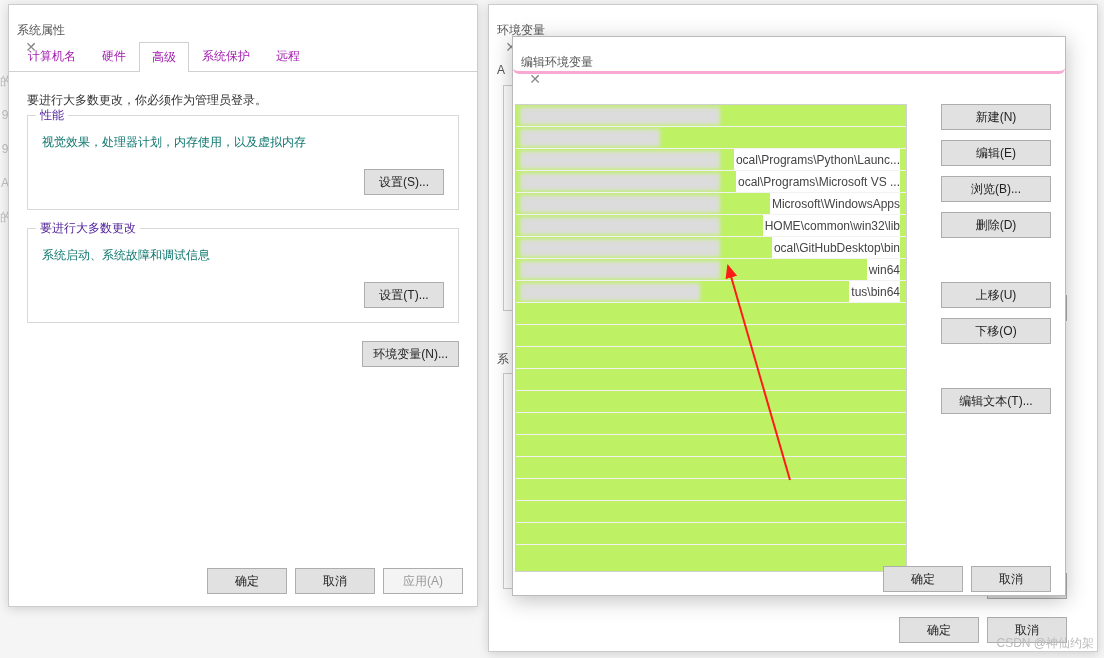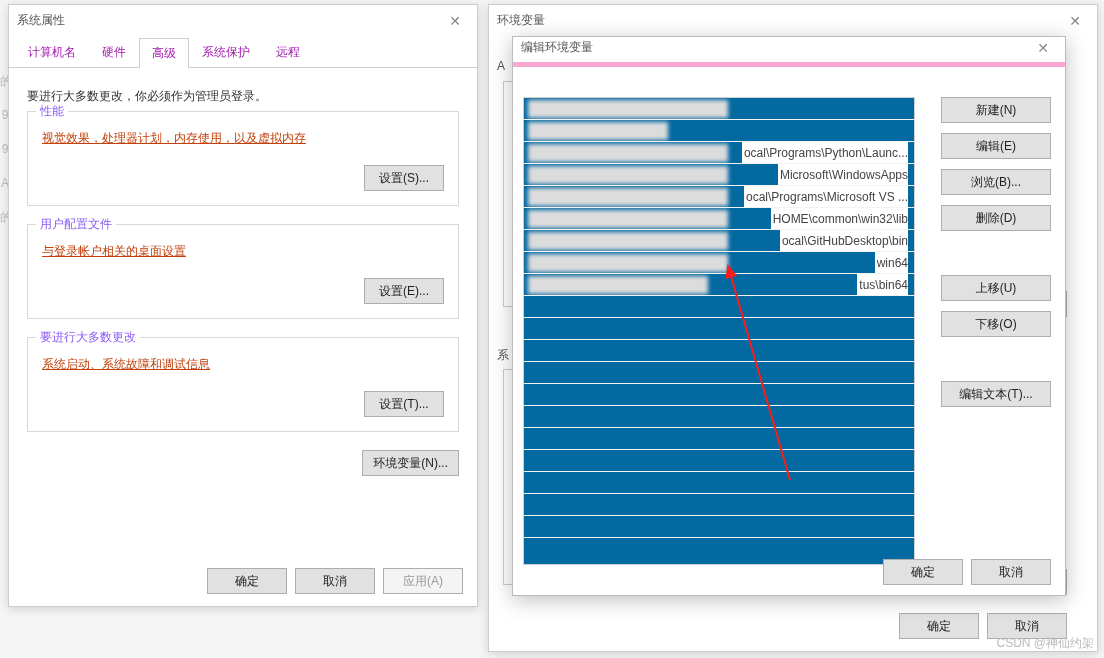--- a/index.html
+++ b/index.html
@@ -1,32 +1,32 @@
 <!DOCTYPE html>
 <html><head>
 <meta charset="utf-8">
 <style>
 * { box-sizing: border-box; margin: 0; padding: 0; font-family: "Microsoft YaHei", "Segoe UI", sans-serif; font-size: 12px; }
 body { background: #f5f5f5; width: 1104px; height: 658px; position: relative; overflow: hidden; }
 
 .window { position: absolute; background: #fff; border: 1px solid #ccc; box-shadow: 0 2px 10px rgba(0,0,0,0.15); }
-.titlebar { height: 30px; display: flex; align-items: flex-end; padding: 6px 8px; color: #555; }
+.titlebar { height: 30px; display: flex; align-items: flex-start; padding: 17px 8px; color: #555; flex-direction: column; }
 .titlebar .title { flex: 1; }
 .titlebar .close { width: 28px; text-align: center; color: #888; cursor: pointer; font-size: 14px; }
 
 
 #win-sysprop { left: 8px; top: 4px; width: 470px; height: 603px; }
 .tabs { display: flex; padding: 2px 6px 0 6px; border-bottom: 1px solid #d0d0d0; }
 .tab { padding: 6px 12px; border: 1px solid transparent; border-bottom: none; color: #a21caf; cursor: pointer; }
 .tab.active { border-color: #d0d0d0; background: #fff; position: relative; top: 1px; }
 .tabbody { padding: 14px 18px; }
 .intro { margin: 6px 0 6px 0; color: #333; }
 .group { border: 1px solid #d8d8d8; padding: 12px 14px 14px 14px; margin-bottom: 18px; position: relative; }
-.group .legend { position: absolute; top: -9px; left: 8px; background: #fff; padding: 0 4px; color: #8b5cf6; }
-.group .desc { margin: 6px 0 18px 0; color: #c2410c; text-decoration: underline; }
+.group .legend { position: absolute; top: -9px; left: 8px; background: #fff; padding: 0 4px; color: #4c1d95; }
+.group .desc { margin: 6px 0 18px 0; color: #0f766e; }
 .btn { display: inline-block; min-width: 80px; height: 26px; line-height: 24px; text-align: center; border: 1px solid #adadad; background: #e1e1e1; color: #222; cursor: pointer; padding: 0 10px; }
 .btn.wide { min-width: 96px; }
 .btn.disabled { color: #999; background: #f4f4f4; }
 .right { text-align: right; }
 .dlg-buttons { position: absolute; bottom: 12px; right: 14px; display: flex; gap: 8px; }
 
 
 #win-envvar { left: 488px; top: 4px; width: 610px; height: 648px; }
 #win-envvar .body { padding: 10px 14px; position: relative; height: calc(100% - 30px); }
 .bg-label { position: absolute; left: 8px; top: 24px; color: #555; }
@@ -37,23 +37,23 @@
 .scrollbar { position: absolute; right: 0; top: 0; bottom: 0; width: 16px; background: #f0f0f0; border-left: 1px solid #e0e0e0; }
 .scrollbar .thumb { position: absolute; left: 2px; right: 2px; top: 16px; height: 50px; background: #c8c8c8; }
 .scrollbar .arr { position: absolute; left: 0; right: 0; height: 16px; text-align: center; font-size: 8px; color: #777; line-height: 16px; }
 .scrollbar .up { top: 0; } .scrollbar .down { bottom: 0; }
 .pair-buttons { position: absolute; right: 30px; display: flex; gap: 8px; }
 #pb1 { top: 256px; } #pb2 { top: 534px; }
 .main-buttons { position: absolute; right: 30px; bottom: 12px; display: flex; gap: 8px; }
 
 
 #win-edit { position: absolute; left: 512px; top: 36px; width: 554px; height: 560px; background: #fff; border: 1px solid #bbb; box-shadow: 0 4px 20px rgba(0,0,0,0.25); }
-#win-edit .titlebar { border-bottom: 5px solid #f9a8d4; }
+#win-edit .titlebar { border-bottom: 3px solid #f9a8d4; border-radius: 6px; }
 #win-edit .content { position: relative; height: calc(100% - 30px); padding: 14px; }
-.pathlist { position: absolute; left: 10px; top: 30px; width: 392px; height: 468px; border: 1px solid #d0d0d0; background: #0369a1; overflow: hidden; }
+.pathlist { position: absolute; left: 2px; top: 30px; width: 392px; height: 468px; border: 1px solid #d0d0d0; background: #bef264; overflow: hidden; }
 .pathlist .row { height: 22px; line-height: 22px; padding: 0 6px; border-bottom: 1px solid #f2f2f2; color: #444; white-space: nowrap; overflow: hidden; }
 .pathlist .obscured { position: relative; }
 .pathlist .obscured .blur { position: absolute; left: 4px; top: 2px; height: 18px; background: #dcdcdc; filter: blur(2px); }
 .pathlist .obscured .tail { position: absolute; right: 6px; top: 0; height: 22px; line-height: 22px; color: #444; background: #fff; padding-left: 2px; }
 .side-buttons { position: absolute; right: 14px; top: 30px; width: 110px; display: flex; flex-direction: column; gap: 10px; }
 .side-buttons .spacer { height: 24px; }
 .edit-dlg-buttons { position: absolute; right: 14px; bottom: 10px; display: flex; gap: 8px; }
 
 
 .arrow { position: absolute; pointer-events: none; }
@@ -87,25 +87,20 @@
   </div>
   <div class="tabbody">
     <div class="intro">要进行大多数更改，你必须作为管理员登录。</div>
 
     <div class="group">
       <span class="legend">性能</span>
       <div class="desc">视觉效果，处理器计划，内存使用，以及虚拟内存</div>
       <div class="right"><span class="btn">设置(S)...</span></div>
     </div>
 
-    <div class="group">
-      <span class="legend">用户配置文件</span>
-      <div class="desc">与登录帐户相关的桌面设置</div>
-      <div class="right"><span class="btn">设置(E)...</span></div>
-    </div>
 
     <div class="group">
       <span class="legend">要进行大多数更改</span>
       <div class="desc">系统启动、系统故障和调试信息</div>
       <div class="right"><span class="btn">设置(T)...</span></div>
     </div>
 
     <div class="right"><span class="btn wide">环境变量(N)...</span></div>
   </div>
   <div class="dlg-buttons">
@@ -164,25 +159,25 @@
         </div>
       <div class="row obscured">
           <div class="blur" style="width:140px"></div>
         </div>
       <div class="row obscured">
           <div class="blur" style="width:200px"></div>
           <span class="tail">ocal\Programs\Python\Launc...</span>
         </div>
       <div class="row obscured">
           <div class="blur" style="width:200px"></div>
+          <span class="tail">ocal\Programs\Microsoft VS ...</span>
+        </div>
+      <div class="row obscured">
+          <div class="blur" style="width:200px"></div>
           <span class="tail">Microsoft\WindowsApps</span>
-        </div>
-      <div class="row obscured">
-          <div class="blur" style="width:200px"></div>
-          <span class="tail">ocal\Programs\Microsoft VS ...</span>
         </div>
       <div class="row obscured">
           <div class="blur" style="width:200px"></div>
           <span class="tail">HOME\common\win32\lib</span>
         </div>
       <div class="row obscured">
           <div class="blur" style="width:200px"></div>
           <span class="tail">ocal\GitHubDesktop\bin</span>
         </div>
       <div class="row obscured">

